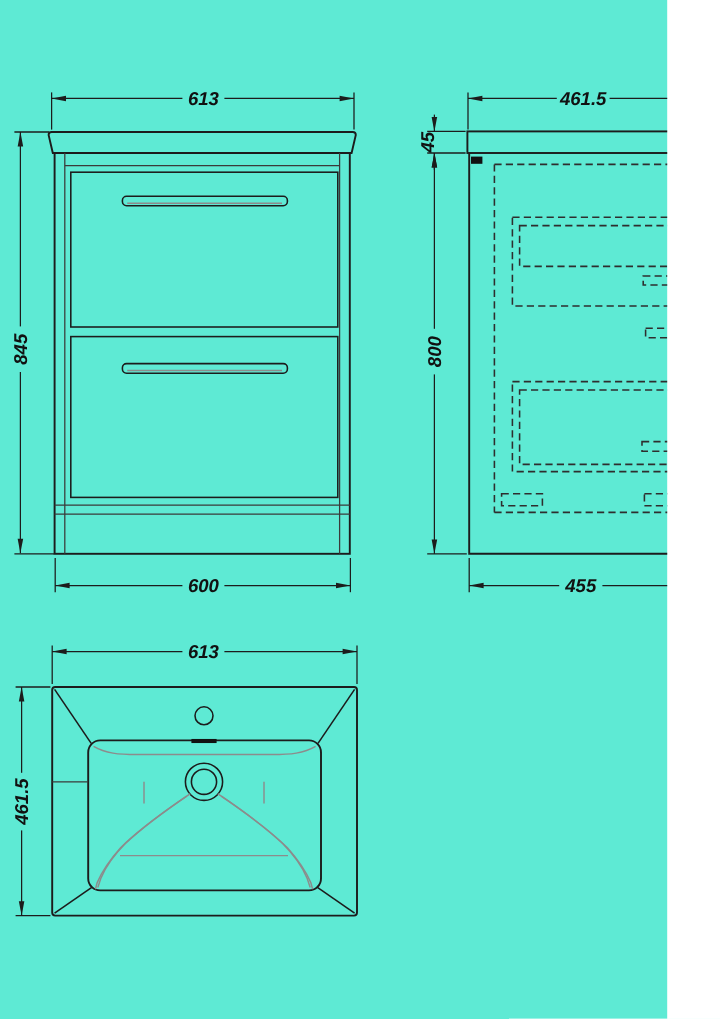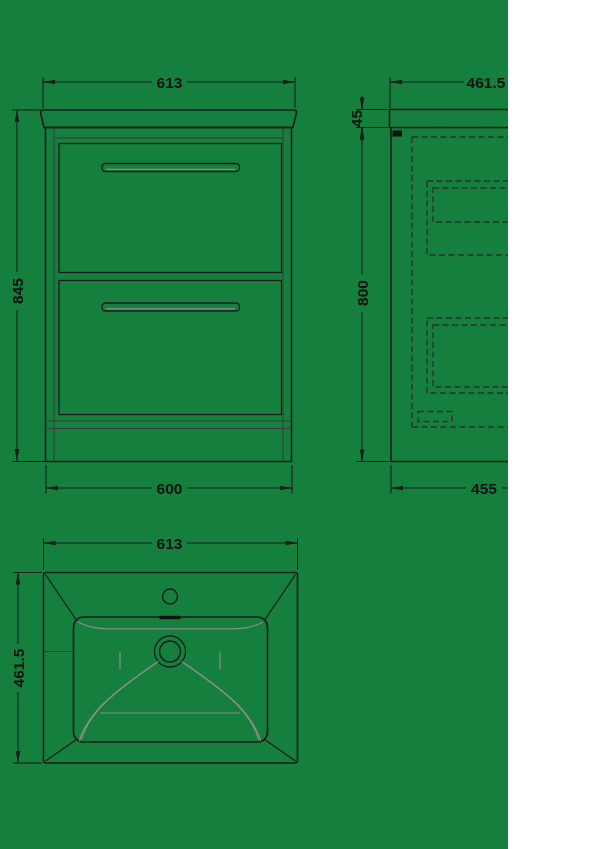--- a/index.html
+++ b/index.html
@@ -1,17 +1,17 @@
 <!DOCTYPE html>
 <html><head>
 <meta charset="utf-8">
 <style>
   html,body{margin:0;padding:0;background:#ffffff;}
-  .canvas{position:relative;width:508px;height:849px;background:#15803d;overflow:hidden;
-          font-family:"Liberation Sans", sans-serif;}
+  .canvas{position:relative;width:556px;height:849px;background:#5eead4;overflow:hidden;
+          font-family:"Liberation Sans", sans-serif;font-style:italic;}
   svg{position:absolute;top:0;left:0;}
   .ln   {stroke:#1c1c1c;stroke-width:1.6;fill:none;}
   .md   {stroke:#1c1c1c;stroke-width:1.3;fill:none;}
   .th   {stroke:#3a3a3a;stroke-width:1.05;fill:none;}
   .dim  {stroke:#1c1c1c;stroke-width:1.05;fill:none;}
   .gray {stroke:#8c8c8c;stroke-width:1.2;fill:none;}
   .dash {stroke:#2e2e2e;stroke-width:1.3;fill:none;stroke-dasharray:6 3.5;}
   .dimtext{font-family:"Liberation Sans", sans-serif;font-size:15.5px;font-weight:bold;fill:#111111;}
   .blk {fill:#111111;stroke:none;}
 </style>

